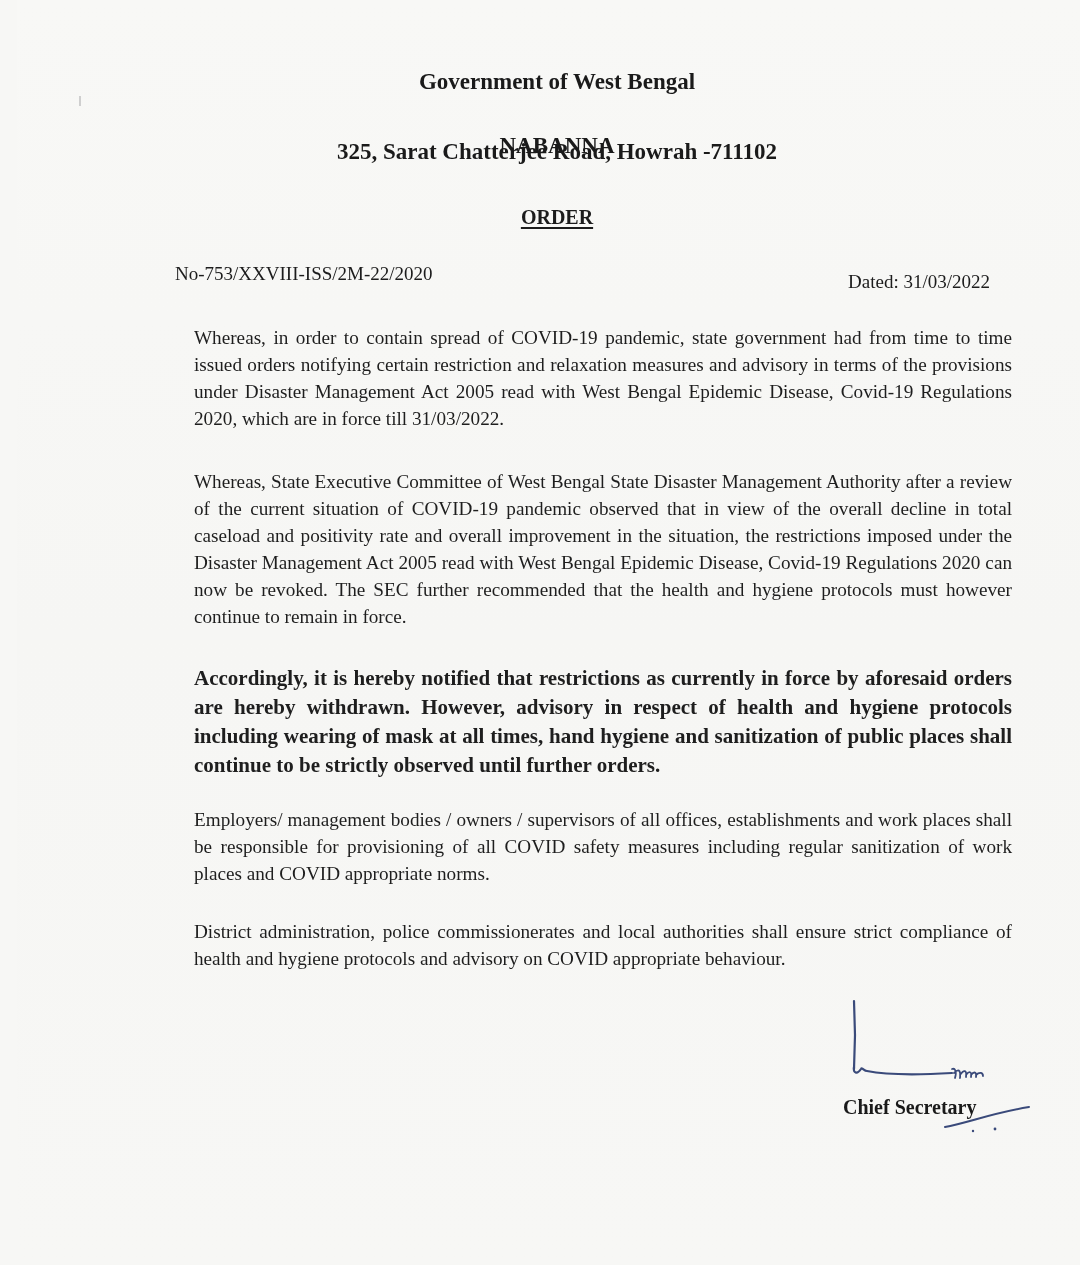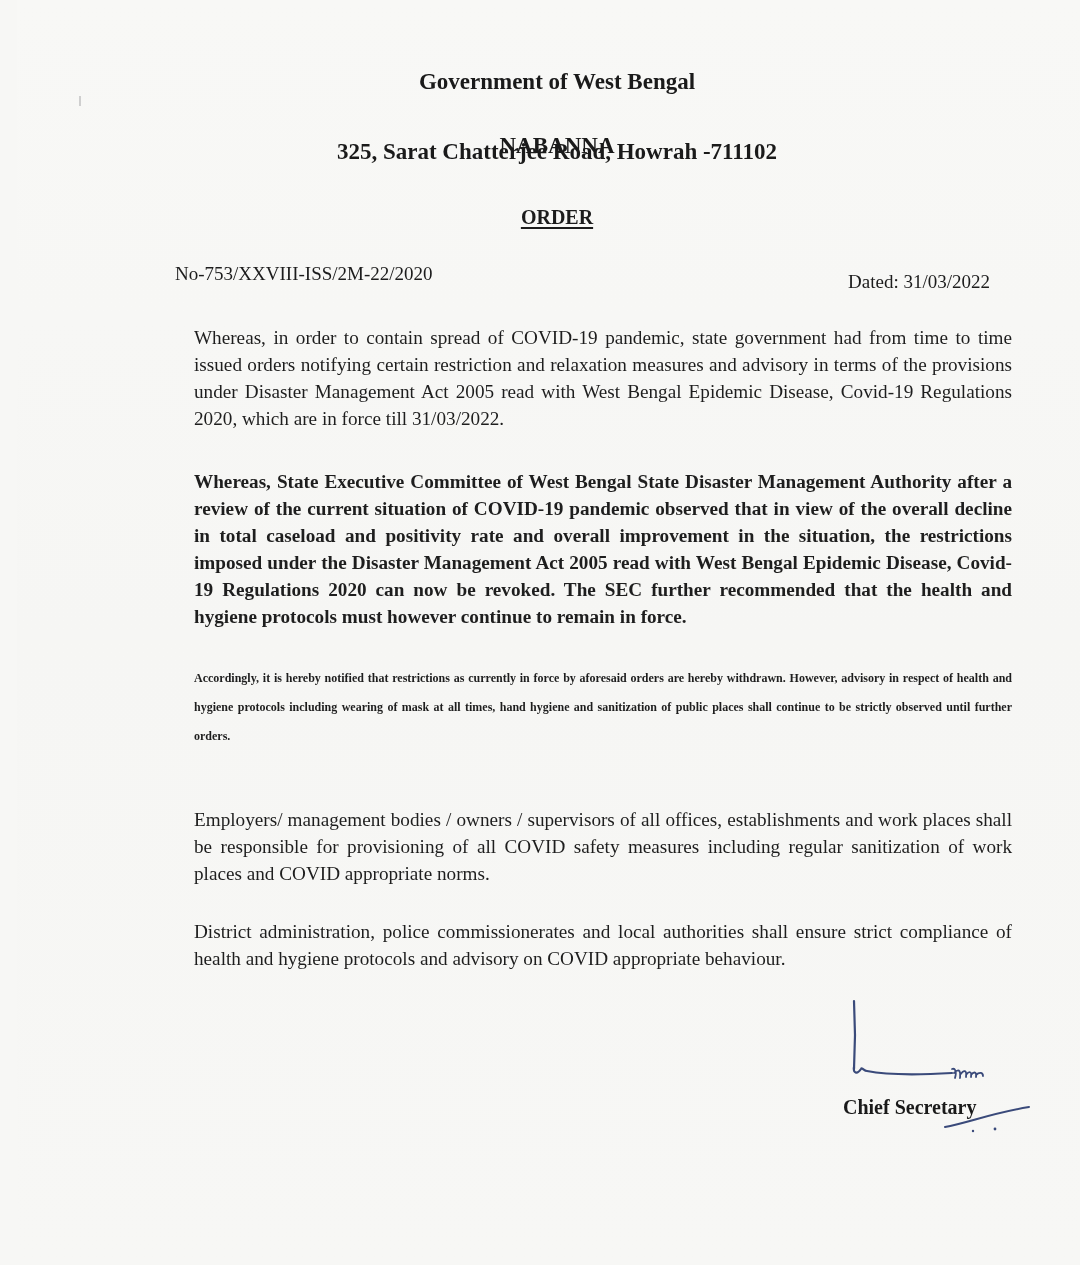--- a/index.html
+++ b/index.html
@@ -66,25 +66,25 @@
       left: 157px;
       width: 818px;
       font-size: 19.2px;
       line-height: 27px;
       text-align: justify;
       color: #1e1e1e;
       margin-left: 20px;
     }
     .para.bold {
       font-weight: bold;
-      font-size: 12px;
+      font-size: 21px;
       line-height: 29px;
     }
     .p1 { top: 324px; }
-    .p2 { top: 468px; font-weight: bold; }
+    .p2 { top: 468px; }
     .p3 { top: 664px; }
     .p4 { top: 806px; }
     .p5 { top: 918px; }
     .signature {
       position: absolute;
       left: 800px;
       top: 995px;
       width: 230px;
       height: 140px;
     }

